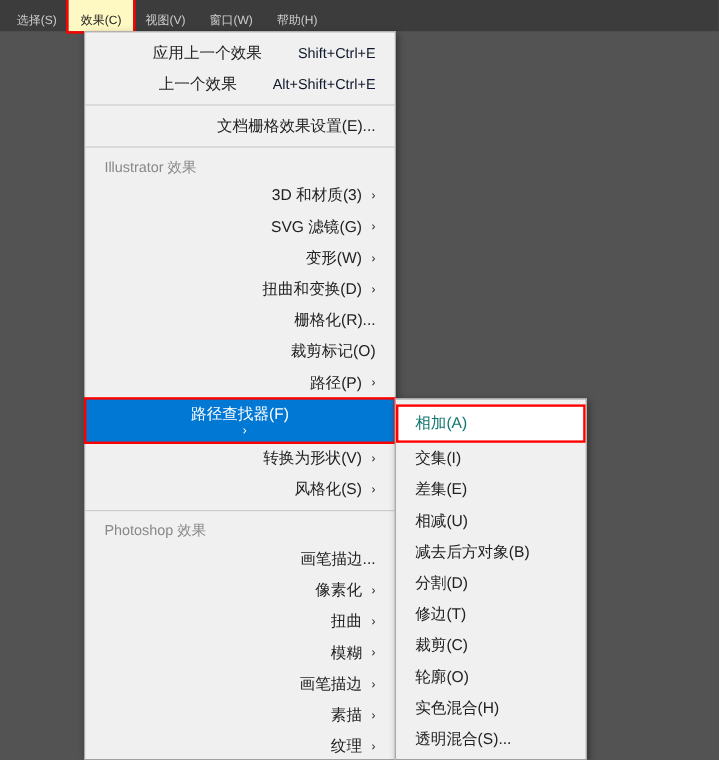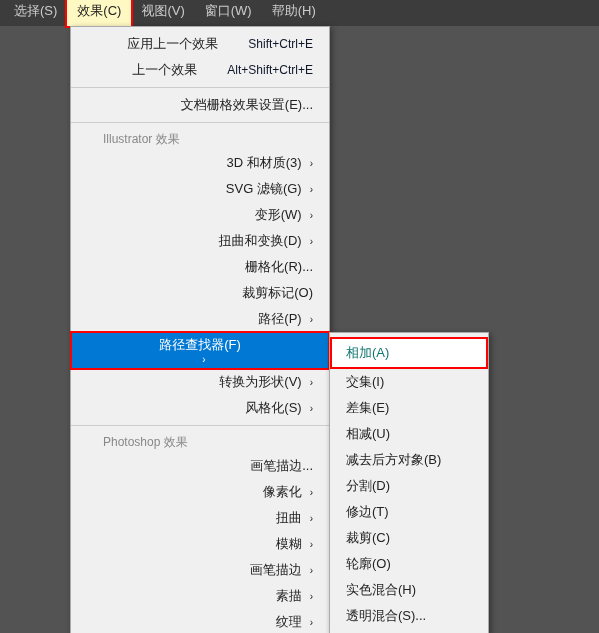--- a/index.html
+++ b/index.html
@@ -21,24 +21,24 @@
       height: 26px;
       align-items: center;
       padding: 0 4px;
       position: relative;
       z-index: 100;
     }
     .menubar-item {
       color: #ccc;
       padding: 2px 10px;
       cursor: pointer;
-      font-size: 13px;
+      font-size: 10px;
       height: 26px;
       display: flex;
-      align-items: flex-start;
+      align-items: flex-end;
     }
 
     
     .dropdown-wrapper {
       position: absolute;
       top: 26px;
       left: 70px;
       display: flex;
       z-index: 200;
     }
@@ -67,21 +67,21 @@
       color: #fff;
     }
 
     .menu-separator {
       height: 1px;
       background: #ccc;
       margin: 4px 0;
     }
 
     .section-label {
-      padding: 4px 16px 2px 32px;
+      padding: 4px 16px 2px 16px;
       color: #888;
       font-size: 12px;
       cursor: default;
     }
 
     .shortcut {
       color: #0f172a;
       font-size: 12px;
       margin-left: 30px;
     }

